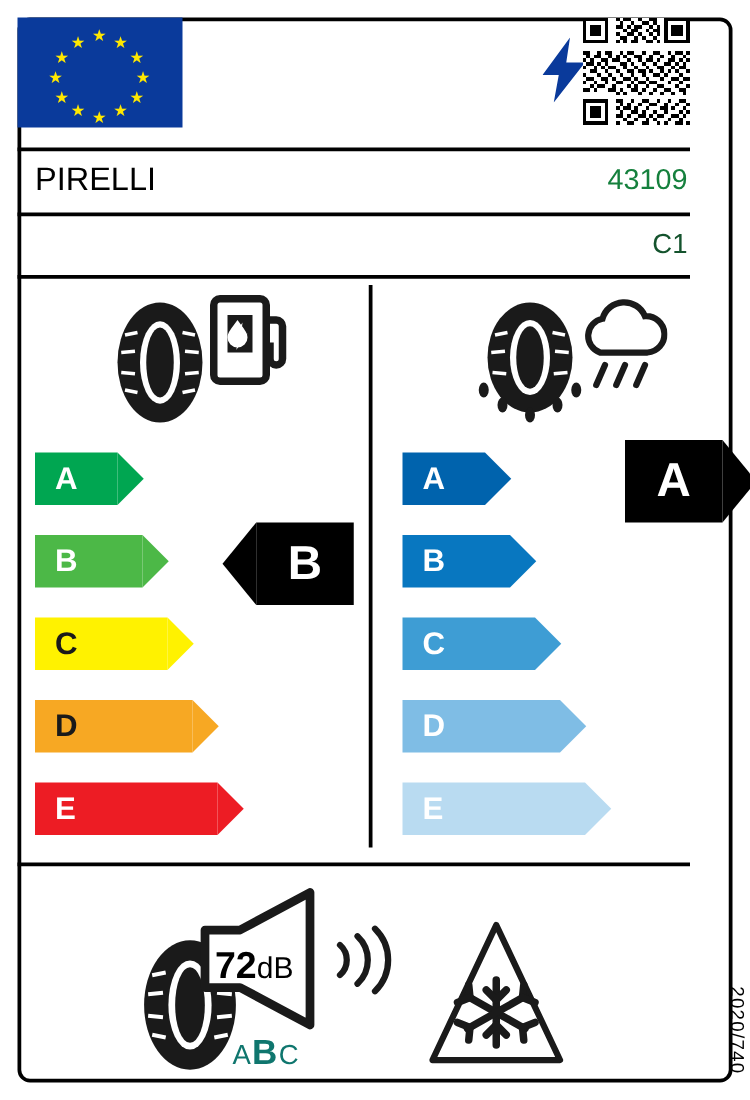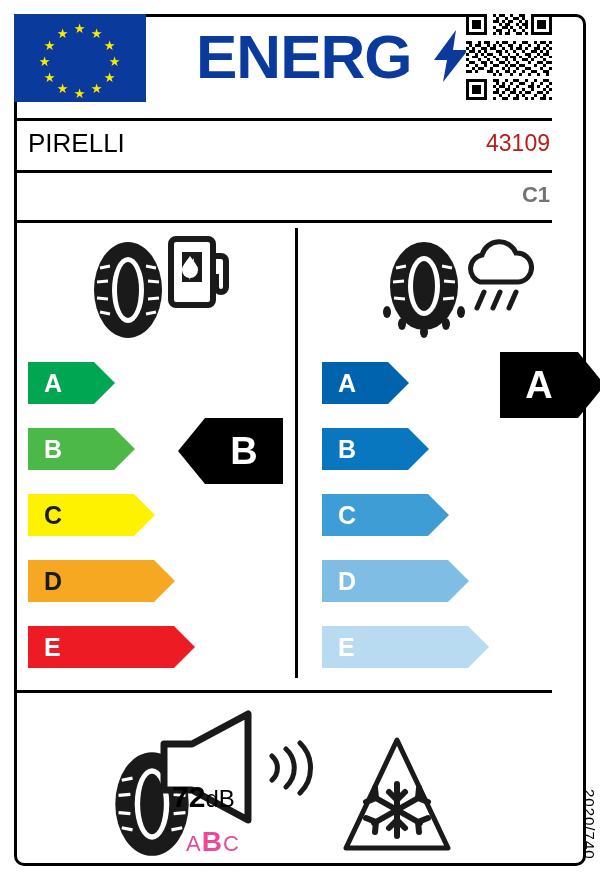--- a/index.html
+++ b/index.html
@@ -83,39 +83,38 @@
     position: absolute;
     left: 14px; top: 10px;
     font-size: 26px;
     font-weight: normal;
     color: #000;
   }
   #model {
     position: absolute;
     right: 2px; top: 12px;
     font-size: 23px;
-    color: #b91c1c;
+    color: #15803d;
   }
   #size-row {
     position: absolute;
     left: 14px; top: 172px;
     width: 538px; height: 46px;
   }
   #tyre-size {
     position: absolute;
     left: 14px; top: 6px;
     font-size: 27px;
     color: #000;
   }
   #tyre-class {
     position: absolute;
     right: 2px; top: 10px;
     font-size: 22px;
-    color: #737373;
-    font-weight: bold;
+    color: #14532d;
   }
 
   
   #vline {
     position: absolute;
     left: 295px; top: 228px;
     width: 3px; height: 450px;
     background: #000;
   }
 
@@ -184,21 +183,21 @@
   
   #noise-db {
     position: absolute;
     font-size: 30px;
     font-weight: bold;
     color: #000;
   }
   #noise-class {
     position: absolute;
     font-size: 22px;
-    color: #ec4899;
+    color: #0f766e;
     letter-spacing: 1px;
   }
   #noise-class b { font-size: 28px; }
 
   #doc-code {
     position: absolute;
     right: 2px;
     bottom: 20px;
     font-size: 15px;
     color: #000;
@@ -221,21 +220,20 @@
       <span class="star" style="left:29px;  top:57px;">★</span>
       <span class="star" style="left:42px;  top:68px;">★</span>
       <span class="star" style="left:59px;  top:73px;">★</span>
       <span class="star" style="left:76px;  top:68px;">★</span>
       <span class="star" style="left:89px;  top:57px;">★</span>
       <span class="star" style="left:94px;  top:41px;">★</span>
       <span class="star" style="left:89px;  top:25px;">★</span>
       <span class="star" style="left:76px;  top:13px;">★</span>
     </div>
 
-    <div id="energy-word">ENERG</div>
 
     <svg id="bolt" viewBox="0 0 34 52">
       <polygon points="22,0 0,30 13,30 9,52 34,20 19,20" fill="#0a3a9b"></polygon>
     </svg>
 
     <svg id="qr" viewBox="0 0 29 29" shape-rendering="crispEdges">
       <rect width="29" height="29" fill="#fff"></rect>
       <g fill="#000">
         <rect x="0" y="0" width="7" height="7"></rect>
           <rect x="1" y="1" width="5" height="5" fill="#fff"></rect>
@@ -555,21 +553,21 @@
       <line x1="22" y1="72" x2="32" y2="74"></line>
       <line x1="68" y1="26" x2="78" y2="28"></line>
       <line x1="70" y1="41" x2="81" y2="42"></line>
       <line x1="70" y1="59" x2="81" y2="58"></line>
       <line x1="68" y1="74" x2="78" y2="72"></line>
     </g>
   </svg>
   <svg class="picto" style="left:156px; top:708px; width:112px; height:118px;" viewBox="0 0 112 118">
     <path d="M8 36 h28 L92 6 v106 L36 82 H8 z" fill="#fff" stroke="#1a1a1a" stroke-width="7" stroke-linejoin="round"></path>
   </svg>
-  <div id="noise-db" style="left:172px; top:780px;text-align:center;">
+  <div id="noise-db" style="left:172px; top:756px;text-align:center;">
     <span>72</span><span style="font-size:24px; font-weight:normal;">dB</span>
   </div>
   <svg class="picto" style="left:266px; top:740px; width:48px; height:56px;" viewBox="0 0 48 56">
     <g fill="none" stroke="#1a1a1a" stroke-width="5" stroke-linecap="round">
       <path d="M6 16 a16 16 0 0 1 0 24"></path>
       <path d="M20 9 a26 26 0 0 1 0 38"></path>
       <path d="M34 3 a35 35 0 0 1 0 50"></path>
     </g>
   </svg>
   <div id="noise-class" style="left:186px; top:826px;">

